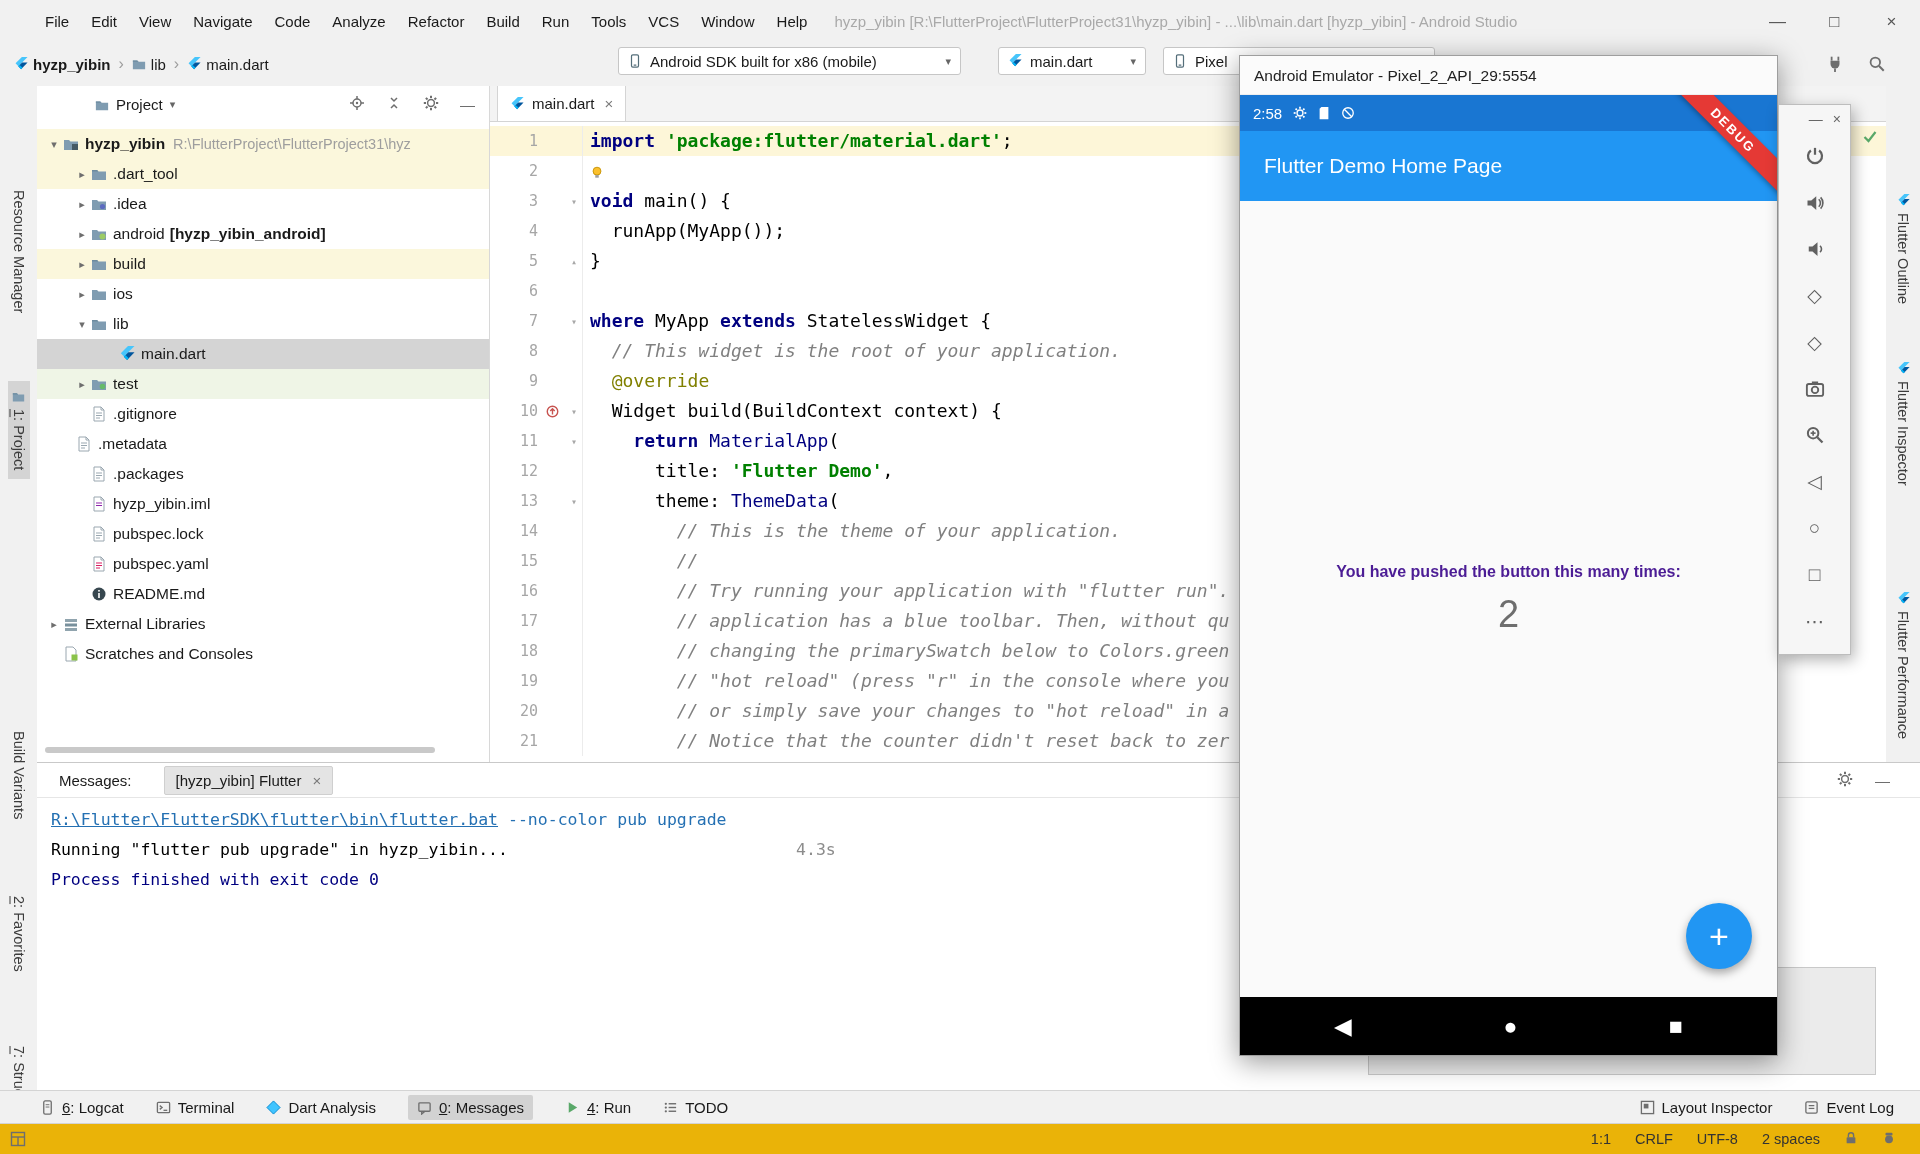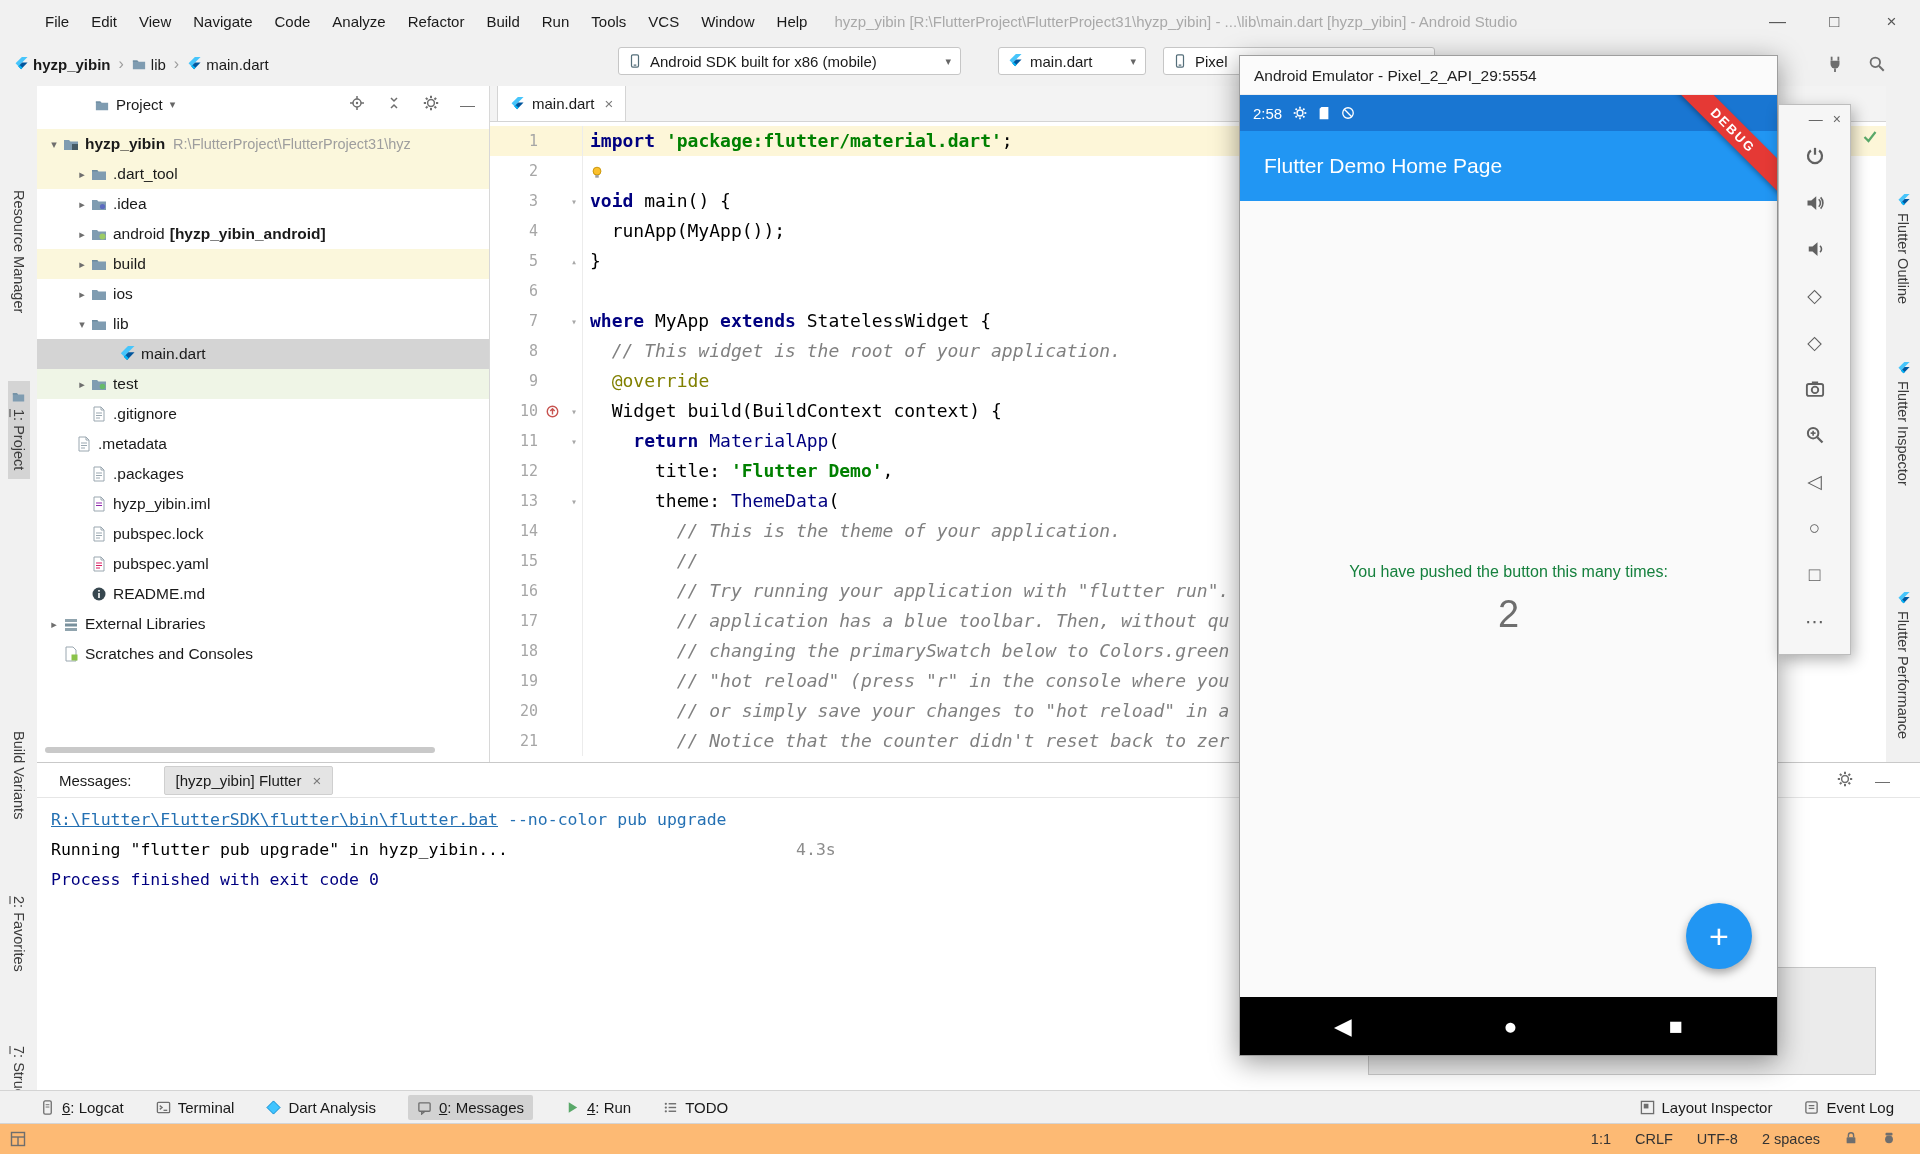--- a/index.html
+++ b/index.html
@@ -97,40 +97,40 @@
   .c-info{color:var(--keyword_navy);}
   .c-time{color:#8C8C8C;}
 
   
   .toolbtns{position:absolute;left:0;right:0;bottom:31px;height:33px;background:#F1F1F1;border-top:1px solid #D4D4D4;
             display:flex;align-items:center;justify-content:space-between;padding:0 26px 0 40px;box-sizing:border-box;}
   .tb-group{display:flex;align-items:center;gap:32px;}
   .tool-item{display:flex;align-items:center;gap:7px;font-size:15px;}
   .tool-item .icn{width:15px;height:15px;}
   .tool-item.active{background:#D2D2D2;border-radius:2px;padding:4px 9px;}
-  .statusbar{position:absolute;left:0;right:0;bottom:0;height:31px;background:#fdba74;border-top:1px solid #D4D4D4;
+  .statusbar{position:absolute;left:0;right:0;bottom:0;height:31px;background:#eab308;border-top:1px solid #D4D4D4;
              display:flex;align-items:center;font-size:14.5px;color:#333;box-sizing:border-box;}
   .sb-left{margin-left:10px;display:flex;}
   .sb-right{margin-left:auto;display:flex;align-items:center;gap:24px;margin-right:24px;}
 
   
   .bg-panel{position:absolute;left:1368px;top:967px;width:508px;height:108px;background:#EBEBEB;border:1px solid #C9C9C9;z-index:5;box-sizing:border-box;}
 
   
   .emu-window{position:absolute;left:1239px;top:55px;width:539px;height:1001px;background:#fff;z-index:10;
               border:1px solid #9E9E9E;box-shadow:0 6px 26px rgba(0,0,0,.4);box-sizing:border-box;}
   .emu-title{height:39px;line-height:39px;padding-left:14px;font-size:15.5px;color:#222;background:#FBFBFB;border-bottom:1px solid #EEE;box-sizing:border-box;}
   .emu-status{position:absolute;top:39px;left:0;right:0;height:36px;background:var(--statusbar_blue);display:flex;align-items:center;gap:11px;padding-left:13px;color:#fff;}
   .emu-time{font-size:15px;}
   .emu-status .icn{width:14px;height:14px;}
   .emu-appbar{position:absolute;top:75px;left:0;right:0;height:70px;background:var(--accent_blue);color:#fff;
               font-size:21px;display:flex;align-items:center;padding-left:24px;}
   .emu-body{position:absolute;top:145px;left:0;right:0;bottom:58px;background:#FAFAFA;
             display:flex;flex-direction:column;align-items:center;justify-content:center;}
-  .emu-push{font-size:16px;color:#15803d;}
+  .emu-push{font-size:16px;color:#4c1d95;font-weight:bold;}
   .emu-counter{font-size:38px;color:#6E6E6E;margin-top:12px;}
   .emu-fab{position:absolute;right:25px;bottom:28px;width:66px;height:66px;border-radius:50%;background:var(--accent_blue);
            color:#fff;font-size:34px;border:none;display:flex;align-items:center;justify-content:center;
            box-shadow:0 4px 10px rgba(0,0,0,.35);font-family:"Liberation Sans",sans-serif;}
   .emu-nav{position:absolute;left:0;right:0;bottom:0;height:58px;background:#000;display:flex;align-items:center;
            justify-content:space-between;padding:0 94px;box-sizing:border-box;color:#fff;}
   .nav-glyph{font-size:23px;}
   .emu-banner-wrap{position:absolute;top:39px;right:0;width:110px;height:110px;overflow:hidden;pointer-events:none;}
   .emu-banner{position:absolute;top:24px;right:-44px;width:176px;transform:rotate(45deg);background:var(--debug_red);
               color:#fff;font-size:13px;font-weight:bold;letter-spacing:2px;text-align:center;padding:4px 0;

